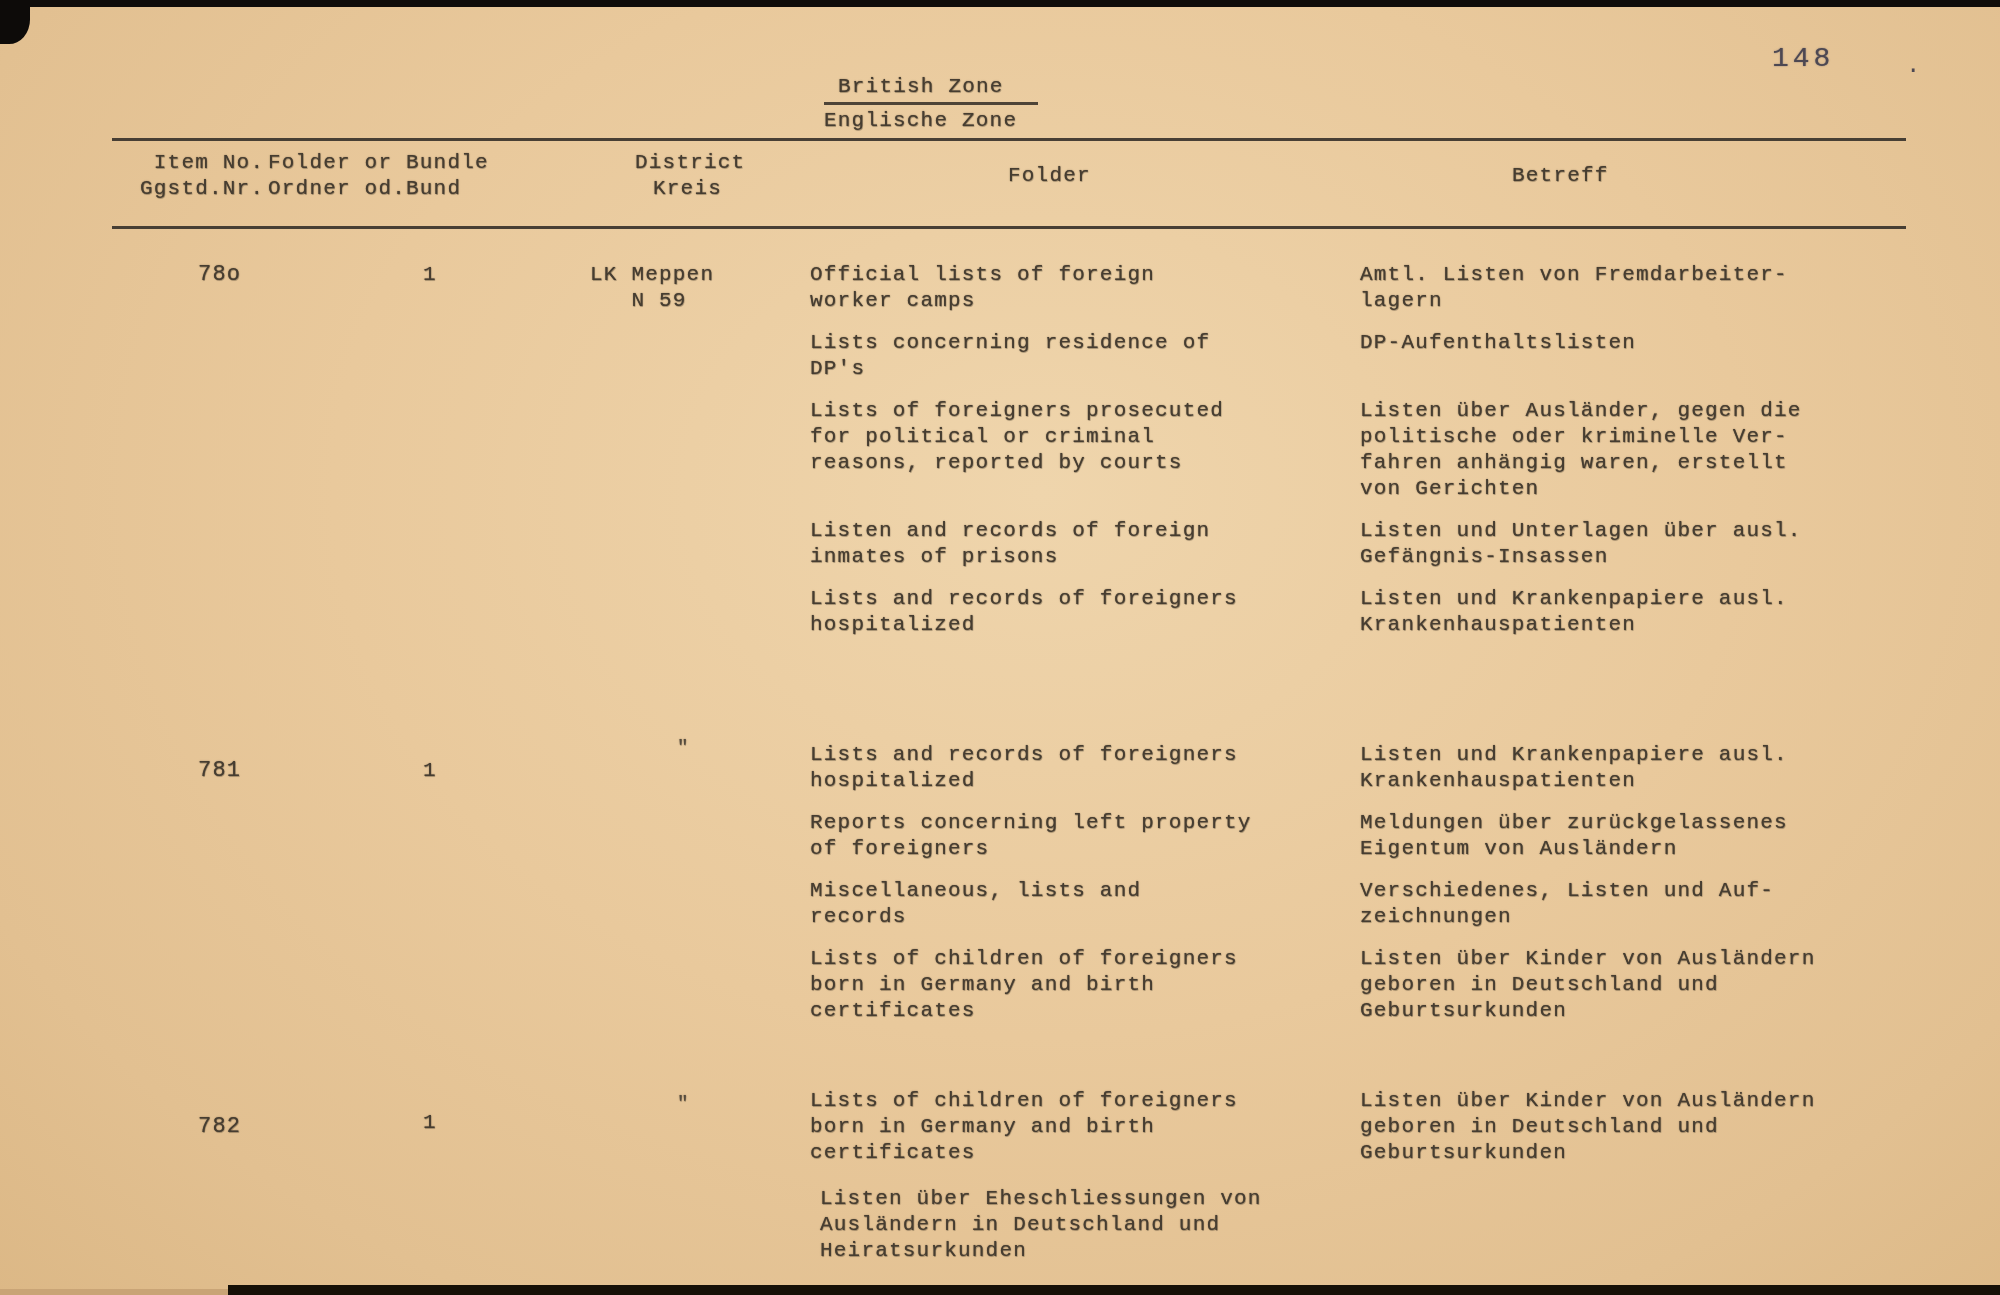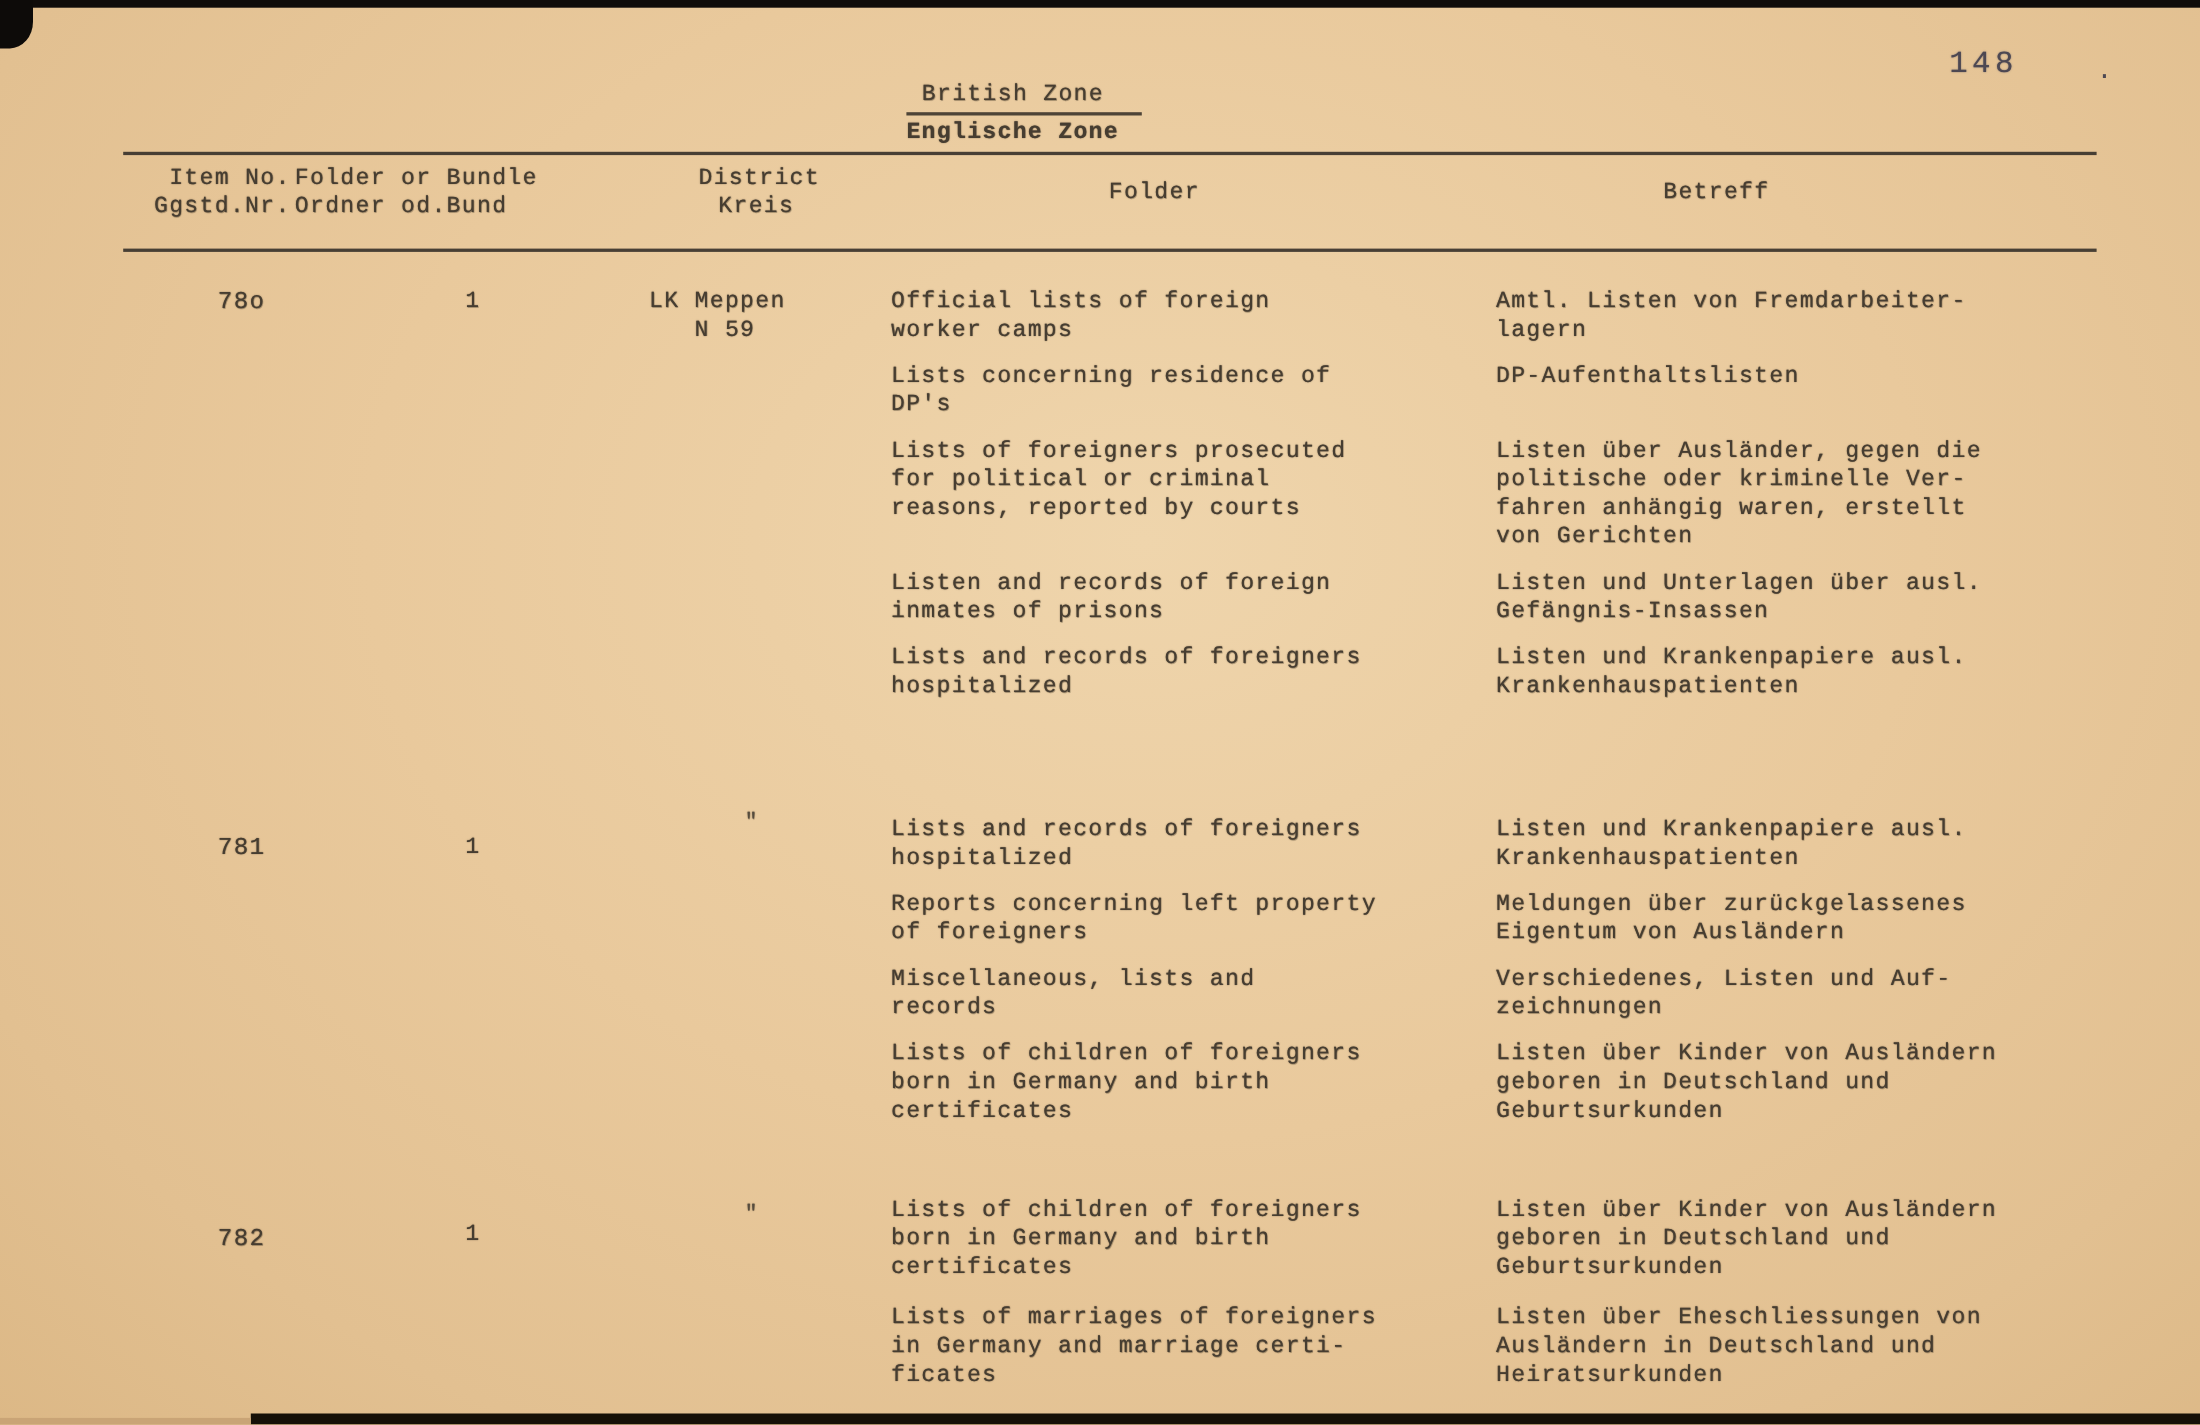--- a/index.html
+++ b/index.html
@@ -24,21 +24,21 @@
   .edge-top{position:absolute;left:0;top:0;width:2000px;height:7px;background:#0f0c0a;}
   .corner-tl{position:absolute;left:0;top:0;width:30px;height:44px;background:#0d0b09;border-bottom-right-radius:70% 55%;}
   .edge-bottom{position:absolute;left:228px;bottom:0;width:1772px;height:10px;background:#161007;}
   .edge-bottom-left{position:absolute;left:0;bottom:0;width:228px;height:6px;background:#c9a476;}
   
   .page-number{position:absolute;left:1772px;top:46px;font-size:28px;letter-spacing:4px;color:#4d4852;text-shadow:0 0 1.5px rgba(70,70,90,.7);}
   .page-dot{position:absolute;left:1906px;top:52px;font-size:24px;color:#4d4852;}
   .title-block{position:absolute;left:824px;top:54px;}
   .title-en{display:block;margin-left:14px;font-size:21px;margin-top:20px;}
   .title-underline{display:block;width:214px;height:3px;background:#3d352b;margin-top:2px;opacity:.9;}
-  .title-de{display:block;margin-top:3px;font-size:21px;font-weight:bold;}
+  .title-de{display:block;margin-top:3px;font-size:21px;}
   .rule{position:absolute;left:112px;right:94px;height:3px;background:#3a332b;opacity:.92;}
   .rule-top{top:138px;}
   .rule-bottom{top:226px;}
   .colhead{position:absolute;top:150px;}
   .colhead .l2{display:block;}
   .ch-item{left:140px;text-align:right;}
   .ch-folder{left:268px;}
   .ch-district{left:635px;}
   .ch-district .l2{padding-left:18px;}
   .ch-subject{left:1008px;top:163px;}
@@ -178,23 +178,20 @@
       <div class="cell-entries">
         <div class="entry" style="margin-bottom:20px;">
           <div class="subj ink pre">Lists of children of foreigners
 born in Germany and birth
 certificates</div>
           <div class="betr ink pre">Listen über Kinder von Ausländern
 geboren in Deutschland und
 Geburtsurkunden</div>
         </div>
         <div class="entry">
-          <div class="subj ink pre">Lists of marriages of foreigners
-in Germany and marriage certi-
-ficates</div>
           <div class="betr ink pre">Listen über Eheschliessungen von
 Ausländern in Deutschland und
 Heiratsurkunden</div>
         </div>
       </div>
     </div>
 
   </div>
 </div>
 

